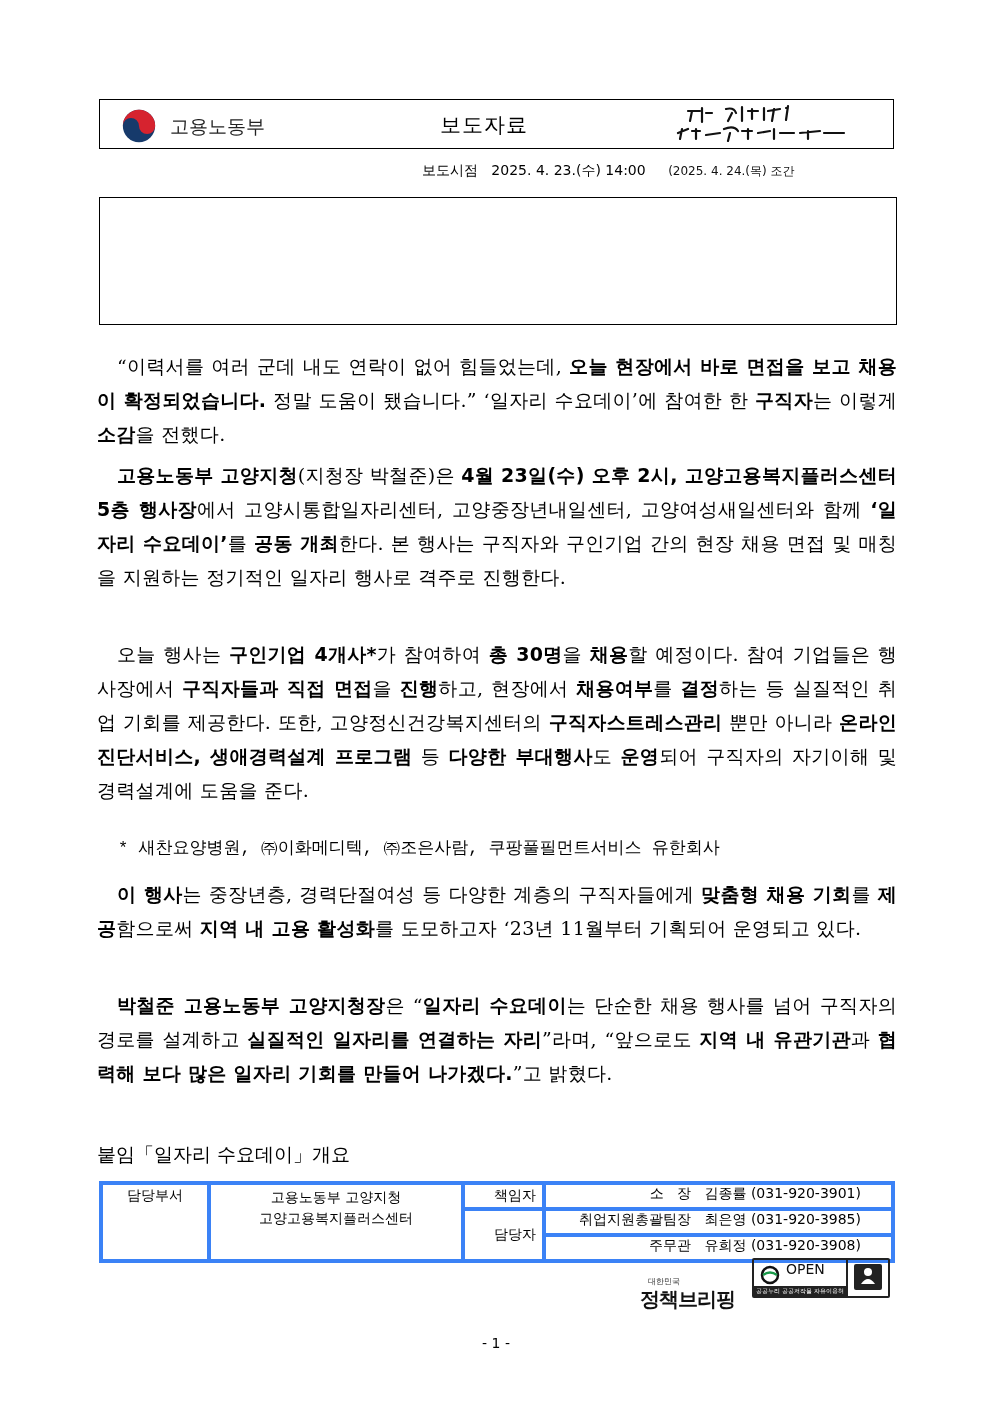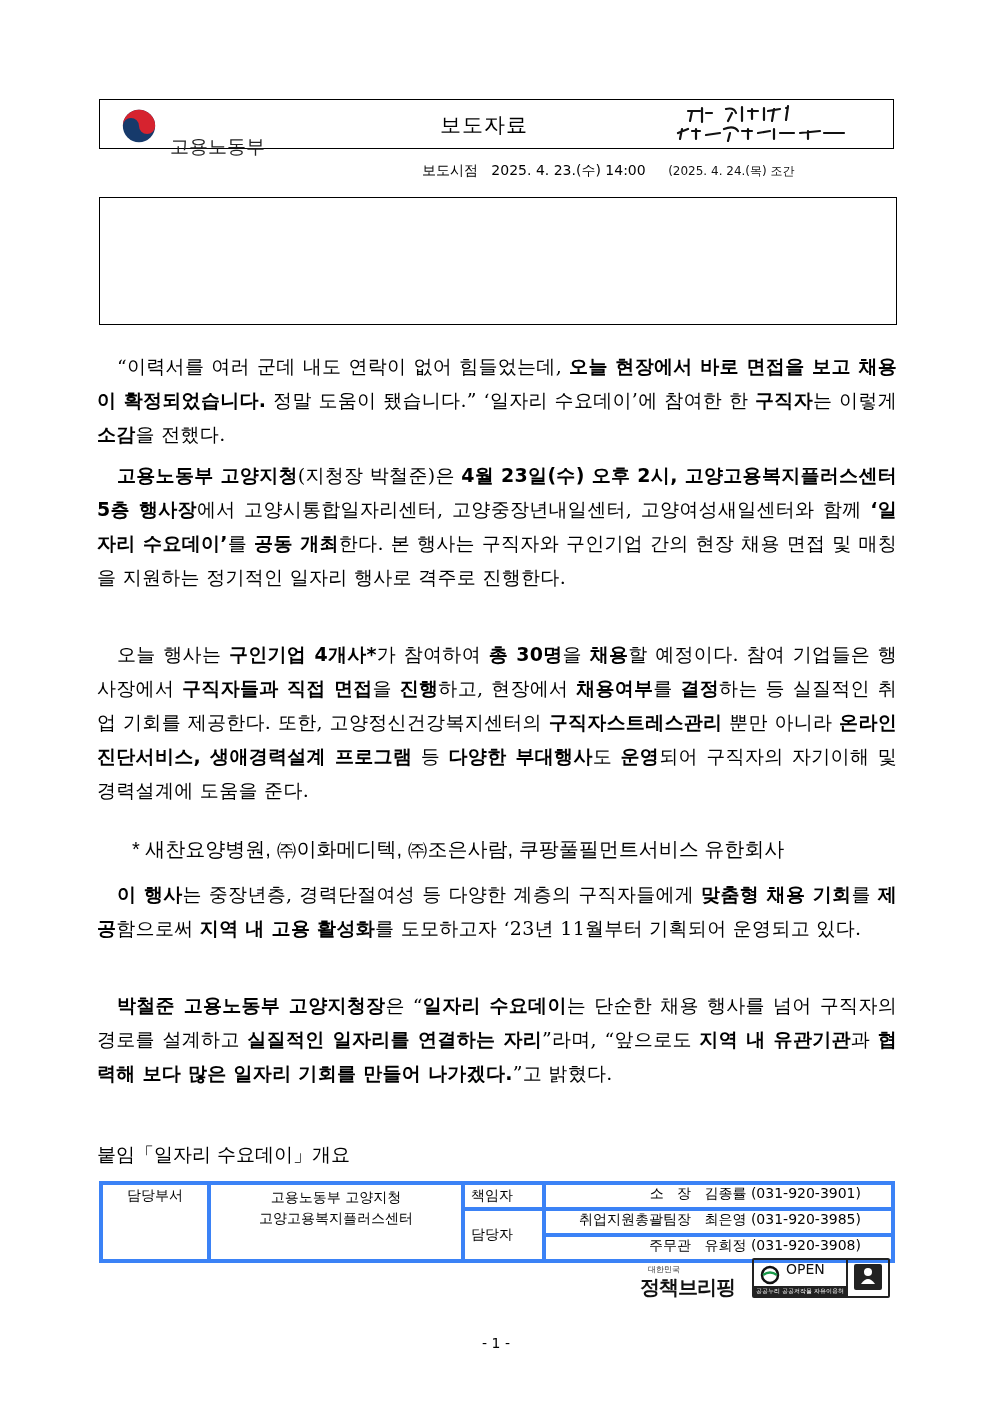--- a/index.html
+++ b/index.html
@@ -1,40 +1,40 @@
 <!DOCTYPE html>
 <html><head>
 <meta charset="utf-8">
 <style>
   html, body { margin: 0; padding: 0; background: #ffffff; }
   body { width: 992px; height: 1403px; position: relative; font-family: "DejaVu Sans", sans-serif; color: #000; overflow: hidden; }
   .header-box { position: absolute; left: 99px; top: 99px; width: 795px; height: 50px; border: 1px solid #000; box-sizing: border-box; }
   .logo { position: absolute; left: 20px; top: 7px; width: 38px; height: 38px; }
-  .ministry-name { position: absolute; left: 70px; top: 14px; font-size: 19px; color: #222; letter-spacing: 0px; margin-top: 20px; }
+  .ministry-name { position: absolute; left: 70px; top: 14px; font-size: 19px; color: #222; letter-spacing: 0px; }
   .doc-type { position: absolute; left: 340px; top: 11px; font-size: 21px; letter-spacing: 1px; }
   .slogan { position: absolute; left: 568px; top: 3px; width: 190px; height: 42px; }
   .release-time { position: absolute; left: 422px; top: 162px; font-size: 14px; white-space: nowrap; }
   .release-time .embargo { font-size: 12px; margin-left: 18px; color: #111; }
   .title-box { position: absolute; left: 99px; top: 197px; width: 798px; height: 128px; border: 1px solid #000; box-sizing: border-box; }
   .main-title { position: absolute; left: 0; right: 0; top: 20px; text-align: center; font-size: 40px; font-weight: bold; letter-spacing: 2px; }
   .subtitle { position: absolute; left: 16px; top: 92px; font-size: 17px; white-space: nowrap; }
   .subtitle b { font-weight: bold; }
   .body-text { position: absolute; left: 97px; width: 800px; font-family: "DejaVu Serif", serif; font-size: 19px; line-height: 34px; text-align: justify; letter-spacing: 0.3px; }
   .body-text b { font-family: "DejaVu Sans", sans-serif; font-weight: bold; }
   .indent { text-indent: 20px; }
-  .footnote { position: absolute; left: 132px; top: 836px; font-size: 20px; font-family: Liberation Sans, sans-serif; }
+  .footnote { position: absolute; left: 118px; top: 836px; font-size: 17px; font-family: Liberation Mono, monospace; }
   .attachment { position: absolute; left: 97px; top: 1142px; font-family: "DejaVu Serif", serif; font-size: 19px; }
   table.contacts { position: absolute; left: 99px; top: 1181px; width: 796px; border-collapse: collapse; font-size: 14px; }
   table.contacts td { border: 4px solid #3b82f6; padding: 0 6px; height: 22px; vertical-align: top; }
   table.contacts td.dept-label { width: 92px; text-align: center; padding-top: 2px; }
   table.contacts td.dept { width: 238px; text-align: center; line-height: 21px; padding-top: 2px; }
-  table.contacts td.role { width: 65px; text-align: left; vertical-align: middle; }
+  table.contacts td.role { width: 65px; text-align: right; vertical-align: middle; }
   table.contacts td.person { text-align: right; padding-right: 30px; white-space: nowrap; }
   .logos { position: absolute; left: 640px; top: 1258px; width: 250px; height: 42px; }
-  .briefing { position: absolute; left: 0; top: 4px; width: 105px; height: 42px; }
+  .briefing { position: absolute; left: 0; top: 16px; width: 105px; height: 42px; }
   .briefing .small { position: absolute; left: 8px; top: 2px; font-size: 8px; color: #333; }
   .briefing .big { position: absolute; left: 0; top: 12px; font-size: 20px; font-weight: bold; color: #111; letter-spacing: -1px; }
   .open-badge { position: absolute; left: 112px; top: 0; width: 138px; height: 40px; border: 2px solid #222; box-sizing: border-box; border-radius: 2px; }
   .open-badge .open-text { position: absolute; left: 32px; top: 1px; font-size: 14px; font-weight: normal; color: #111; letter-spacing: 0px; }
   .open-badge .open-sub { position: absolute; left: 0; bottom: 0; width: 92px; height: 10px; background: #222; color: #fff; font-size: 6px; line-height: 10px; text-align: center; }
   .open-badge .divider { position: absolute; left: 92px; top: 0; bottom: 0; border-left: 2px solid #222; }
   .open-badge .attr { position: absolute; left: 100px; top: 4px; width: 28px; height: 26px; background: #222; border-radius: 2px; }
   .page-number { position: absolute; left: 0; width: 992px; top: 1335px; text-align: center; font-size: 14px; }
 </style>
 </head>

